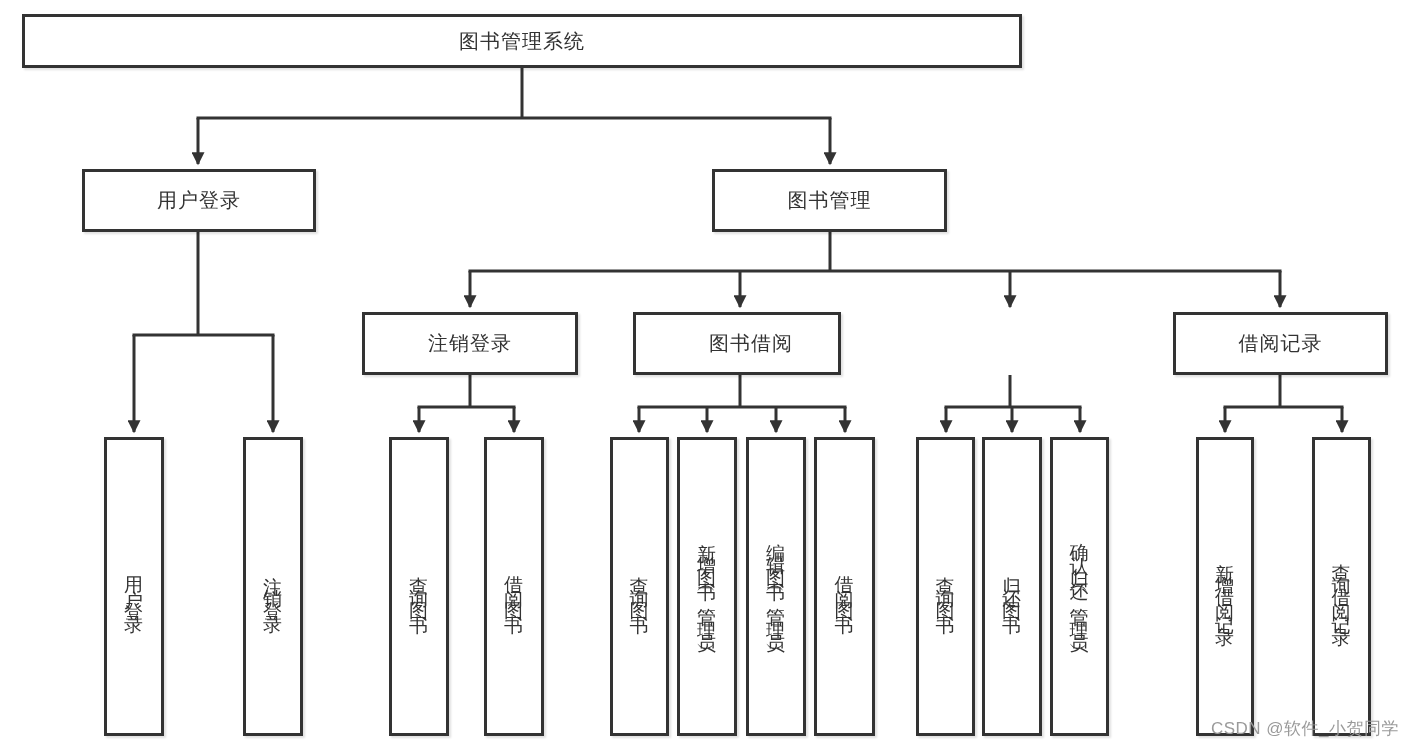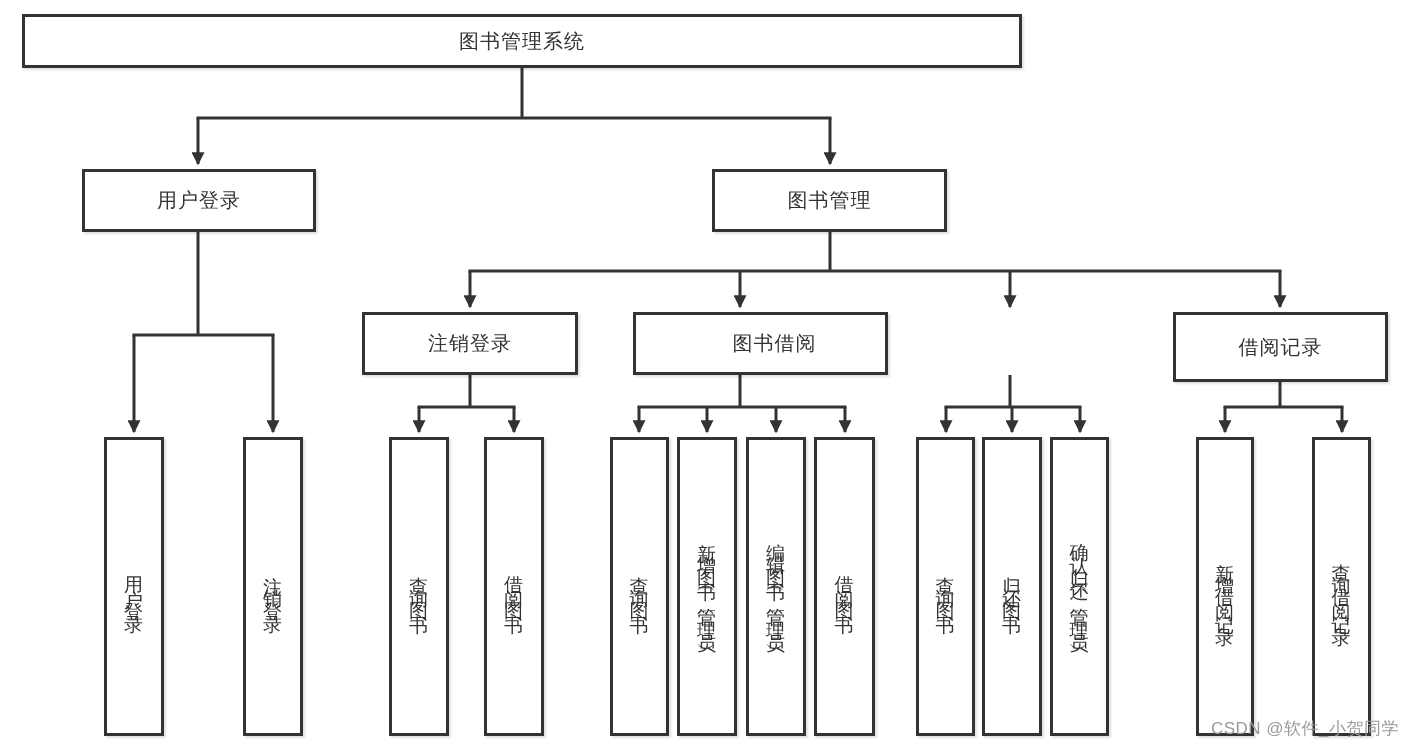--- a/index.html
+++ b/index.html
@@ -120,24 +120,24 @@
   <div class="node hnode" style="left:82px; top:169px; width:234px; height:63px;">
     <span>用户登录</span>
   </div>
   <div class="node hnode" style="left:712px; top:169px; width:235px; height:63px;text-align:right;">
     <span>图书管理</span>
   </div>
 
   <div class="node hnode" style="left:362px; top:312px; width:216px; height:63px;">
     <span>注销登录</span>
   </div>
-  <div class="node hnode" style="left:633px; top:312px; width:255px; height:63px;padding-left:28px;">
+  <div class="node hnode" style="left:633px; top:312px; width:208px; height:63px;padding-left:28px;">
     <span>图书借阅</span>
   </div>
-  <div class="node hnode" style="left:1173px; top:312px; width:215px; height:70px;">
+  <div class="node hnode" style="left:1173px; top:312px; width:215px; height:63px;">
     <span>借阅记录</span>
   </div>
 
   <div class="node vnode" style="left:104px; top:437px; width:60px; height:299px;">
     <span>用户登录</span>
   </div>
   <div class="node vnode" style="left:243px; top:437px; width:60px; height:299px;">
     <span>注销登录</span>
   </div>
   <div class="node vnode" style="left:389px; top:437px; width:60px; height:299px;">

